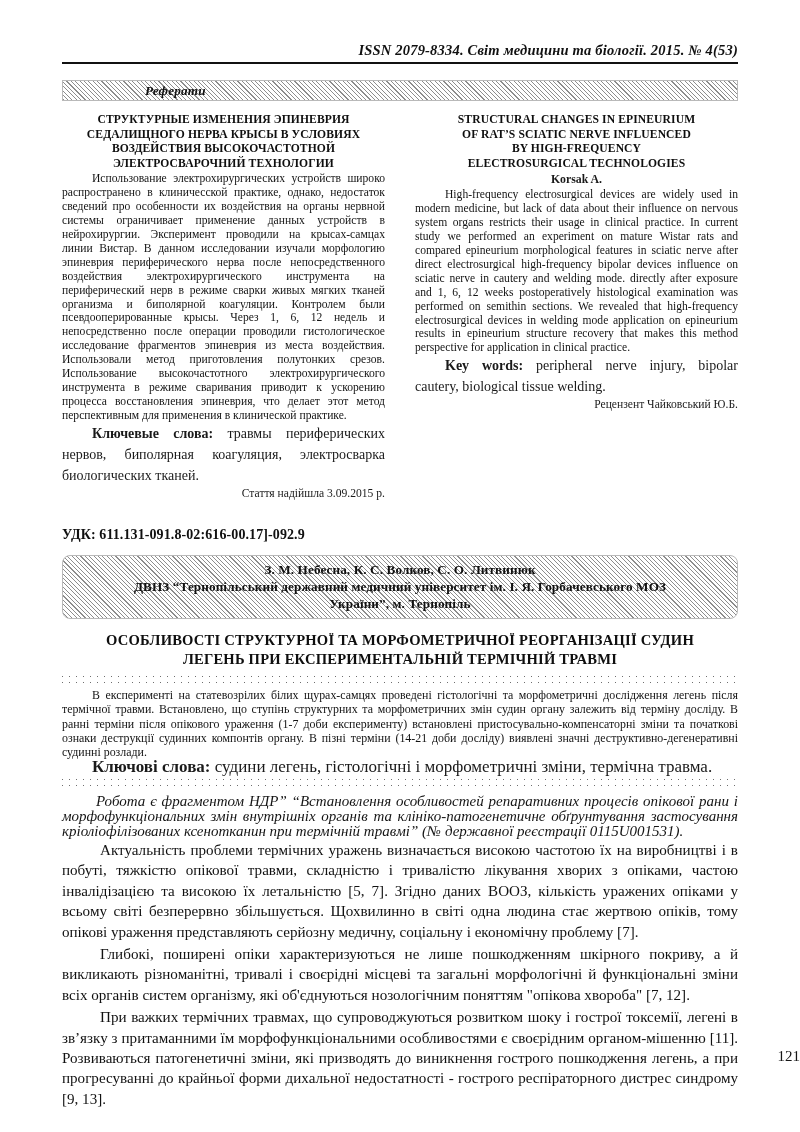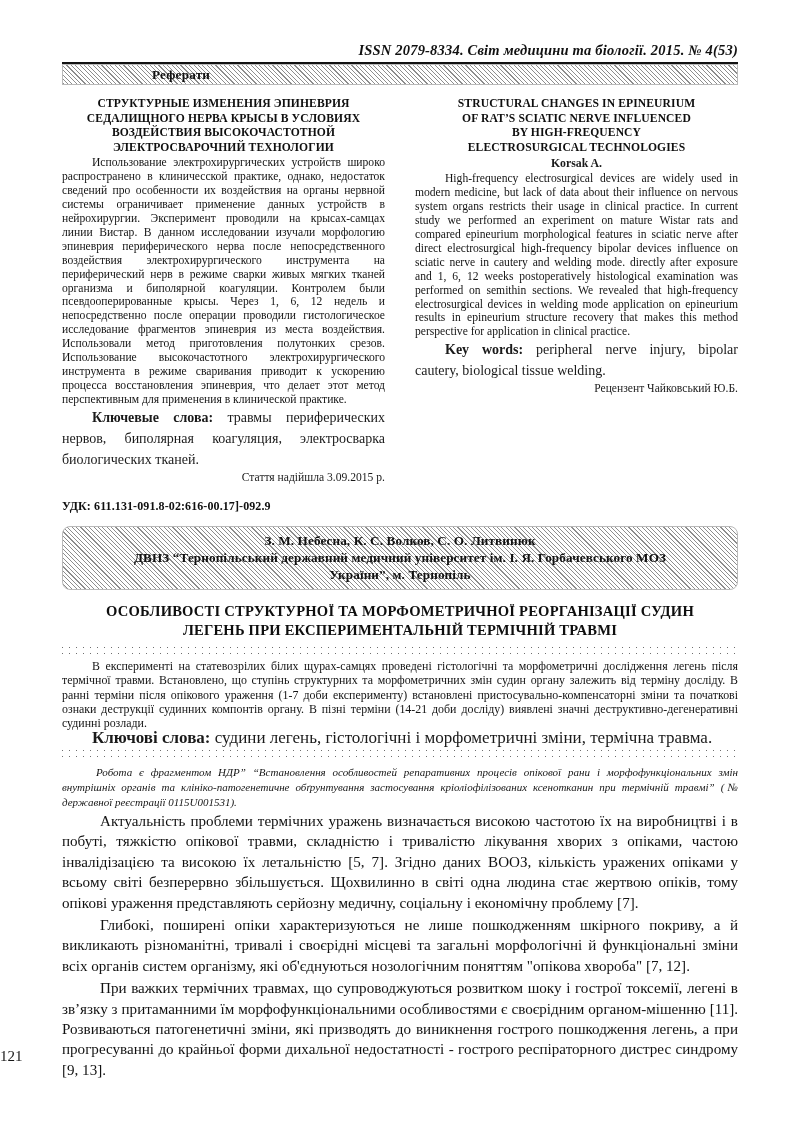--- a/index.html
+++ b/index.html
@@ -51,24 +51,25 @@
   .hatch {
     background-color: #ffffff;
     background-image: repeating-linear-gradient(
       45deg,
       #8d8d8d 0px, #8d8d8d 0.8px,
       #ffffff 0.8px, #ffffff 3.1px
     );
     border: 0.8px solid #b9b9b9;
   }
   .band-abstracts {
-    margin-top: 0;
+    margin-top: 16px;
     height: 19px;
     line-height: 19px;
-    padding-left: 15px;
+    padding-left: 8px;
+    font-style: italic;
   }
   .band-abstracts .label {
     display: block;
     text-align: left;
     padding-left: 74px;
     font-weight: bold;
     font-size: 13.2px;
     color: #111;
     letter-spacing: 0.2px;
   }
@@ -130,23 +131,23 @@
   .ab-keywords b { font-weight: bold; }
   .ab-foot {
     text-align: right;
     font-size: 11.6px;
     line-height: 14.5px;
     margin-top: 1px;
   }
 
   
   .udc {
-    margin-top: 14px;
-    font-weight: bold;
-    font-size: 12px;
+    margin-top: 26px;
+    font-weight: bold;
+    font-size: 14px;
     letter-spacing: 0.1px;
     color: #101010;
   }
 
   
   .main-title {
     margin-top: 12px;
     text-align: center;
     font-weight: bold;
     font-size: 14.6px;
@@ -183,21 +184,21 @@
     font-size: 17px;
     line-height: 14.3px;
     text-indent: 30px;
   }
 
   
   .ndr-note {
     margin-top: 8px;
     text-align: justify;
     font-style: italic;
-    font-size: 11px;
+    font-size: 15px;
     line-height: 15px;
     text-indent: 34px;
     color: #151515;
   }
 
   
   .body-text {
     margin-top: 1px;
   }
   .body-text p {
@@ -209,21 +210,21 @@
     color: #111;
   }
   .body-text p + p { margin-top: 2px; }
 
   
   .pageno {
     position: absolute;
     left: 0;
     top: 1048px;
     width: 800px;
-    text-align: left;
+    text-align: right;
     font-size: 15px;
     color: #161616;
   }
 </style>
 </head>
 <body>
 
 <div class="page">
   <div class="content">
 

